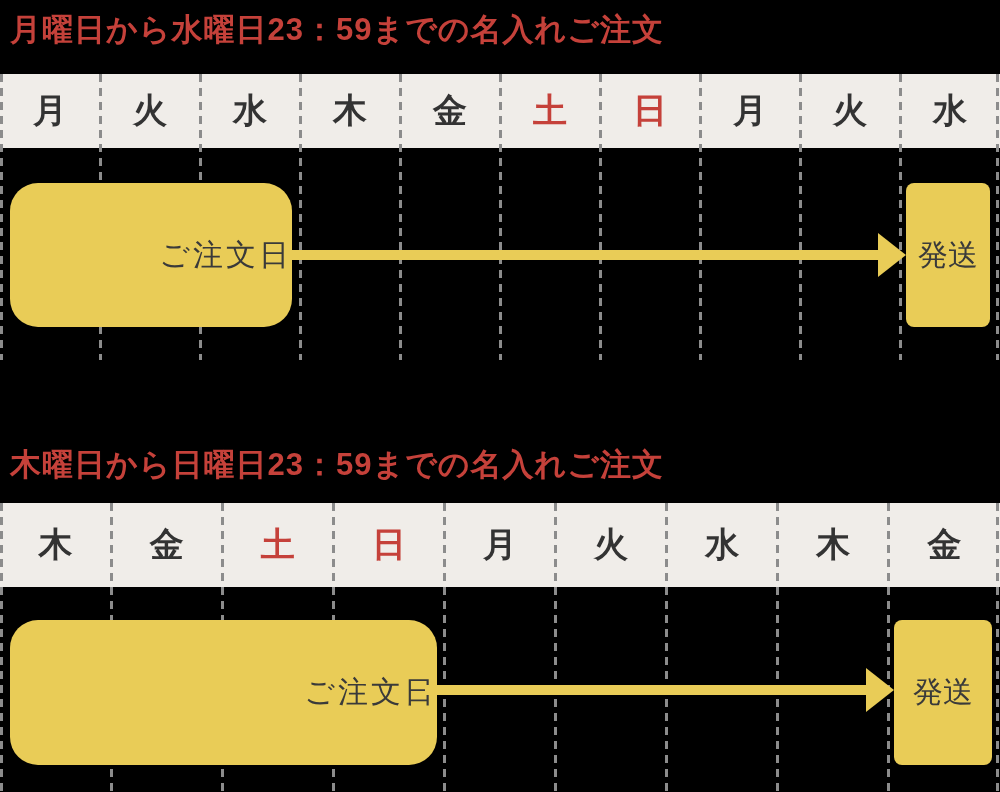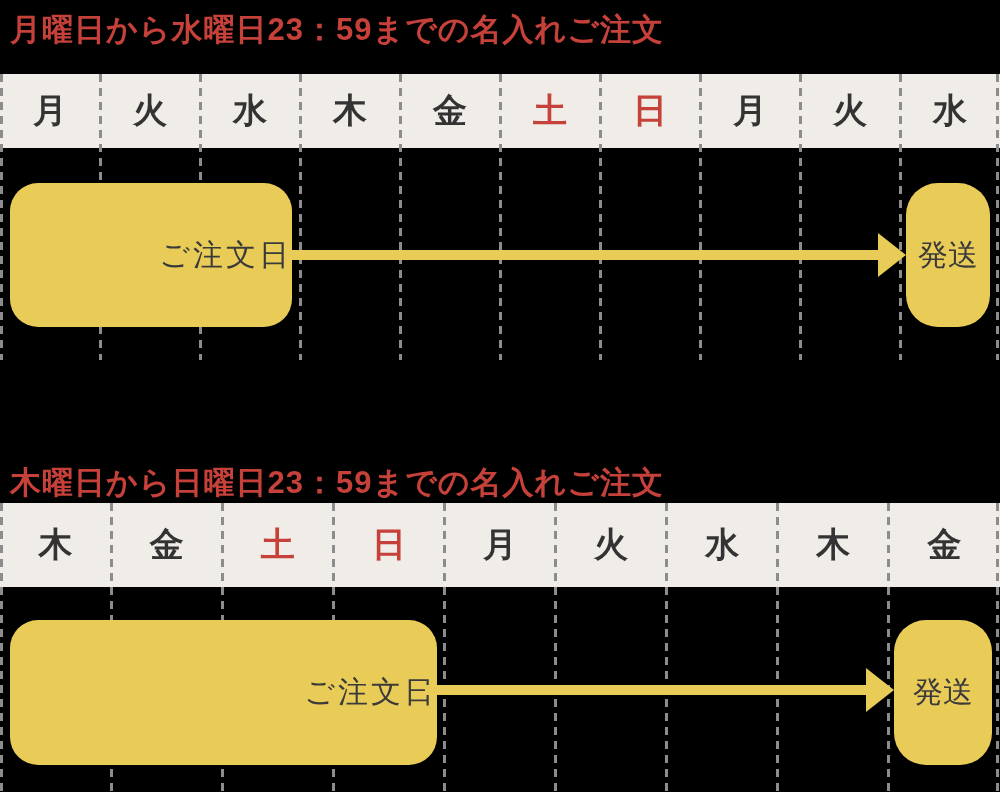--- a/index.html
+++ b/index.html
@@ -15,21 +15,21 @@
   .section-title {
     position: absolute;
     left: 10px;
     color: #c5413a;
     font-size: 31px;
     font-weight: bold;
     letter-spacing: 1px;
     white-space: nowrap;
   }
   #title-1 { top: 9px; }
-  #title-2 { top: 462px; text-align: center; }
+  #title-2 { top: 444px; text-align: center; }
 
   .cal-header {
     position: absolute;
     left: 0; width: 1000px;
     background: #f0ede9;
     display: flex;
   }
   #header-1 { top: 74px; height: 74px; }
   #header-2 { top: 503px; height: 84px; }
 
@@ -90,21 +90,21 @@
     border-bottom: 22px solid transparent;
     border-left: 28px solid #e9cc57;
     z-index: 2;
   }
   #arrow-head-1 { left: 878px; top: 233px; }
   #arrow-head-2 { left: 866px; top: 668px; }
 
   .ship-box {
     position: absolute;
     background: #e9cc57;
-    border-radius: 32px;
+    border-radius: 8px;
     display: flex;
     align-items: center;
     justify-content: center;
     z-index: 3;
   }
   #ship-box-1 { left: 906px; top: 183px; width: 84px; height: 144px; }
   #ship-box-2 { left: 894px; top: 620px; width: 98px; height: 145px; }
 
   .ship-label {
     font-size: 30px;

